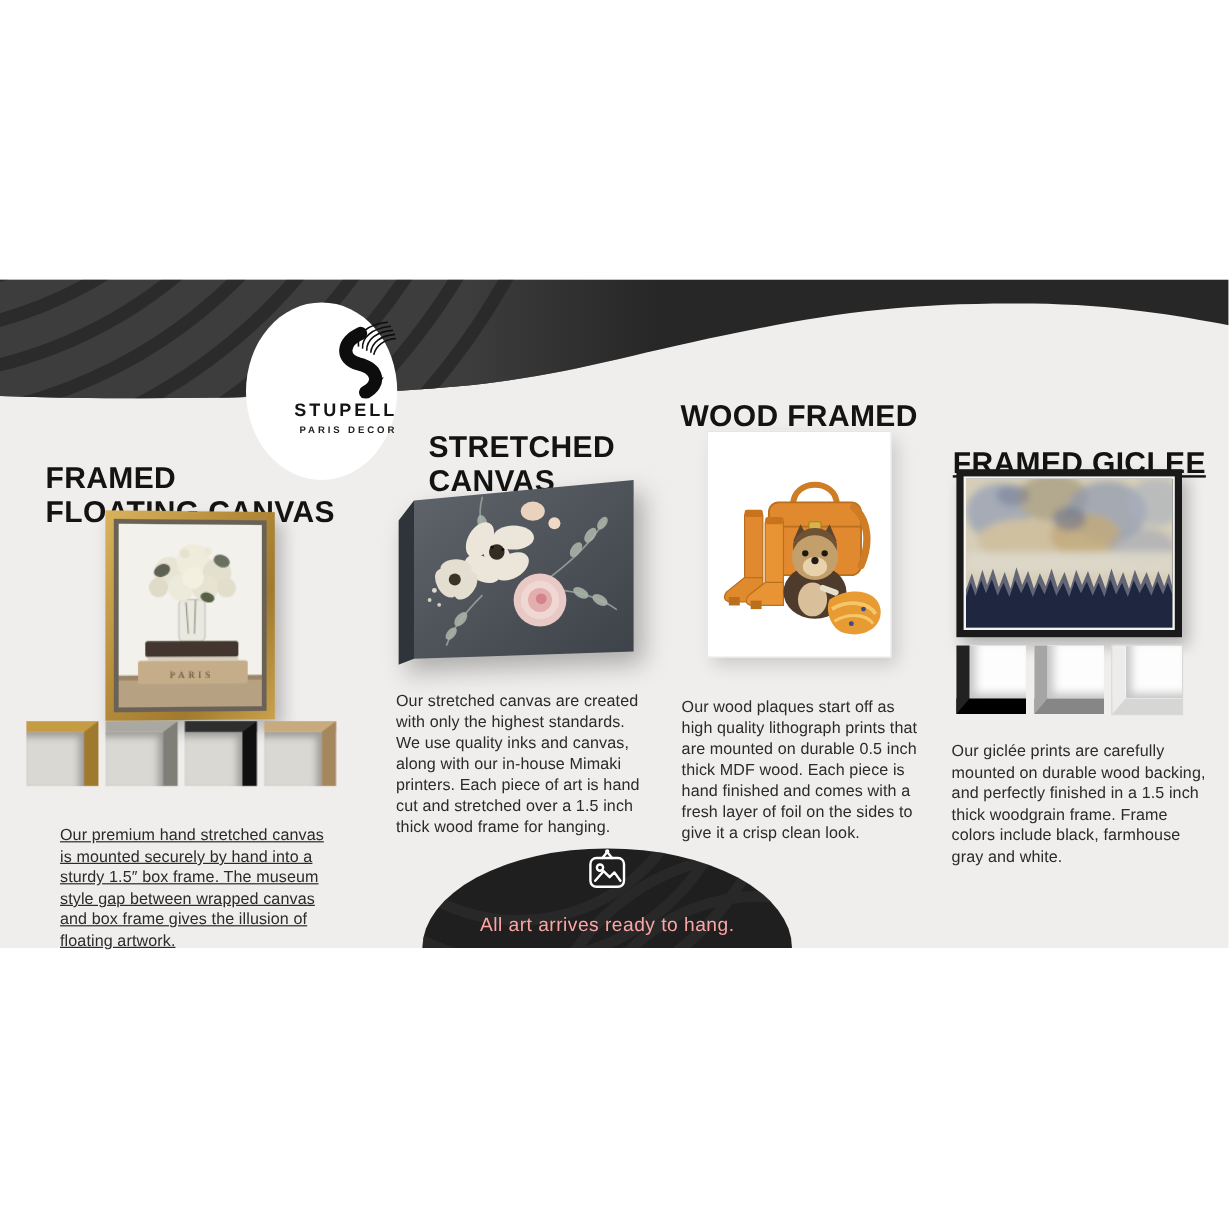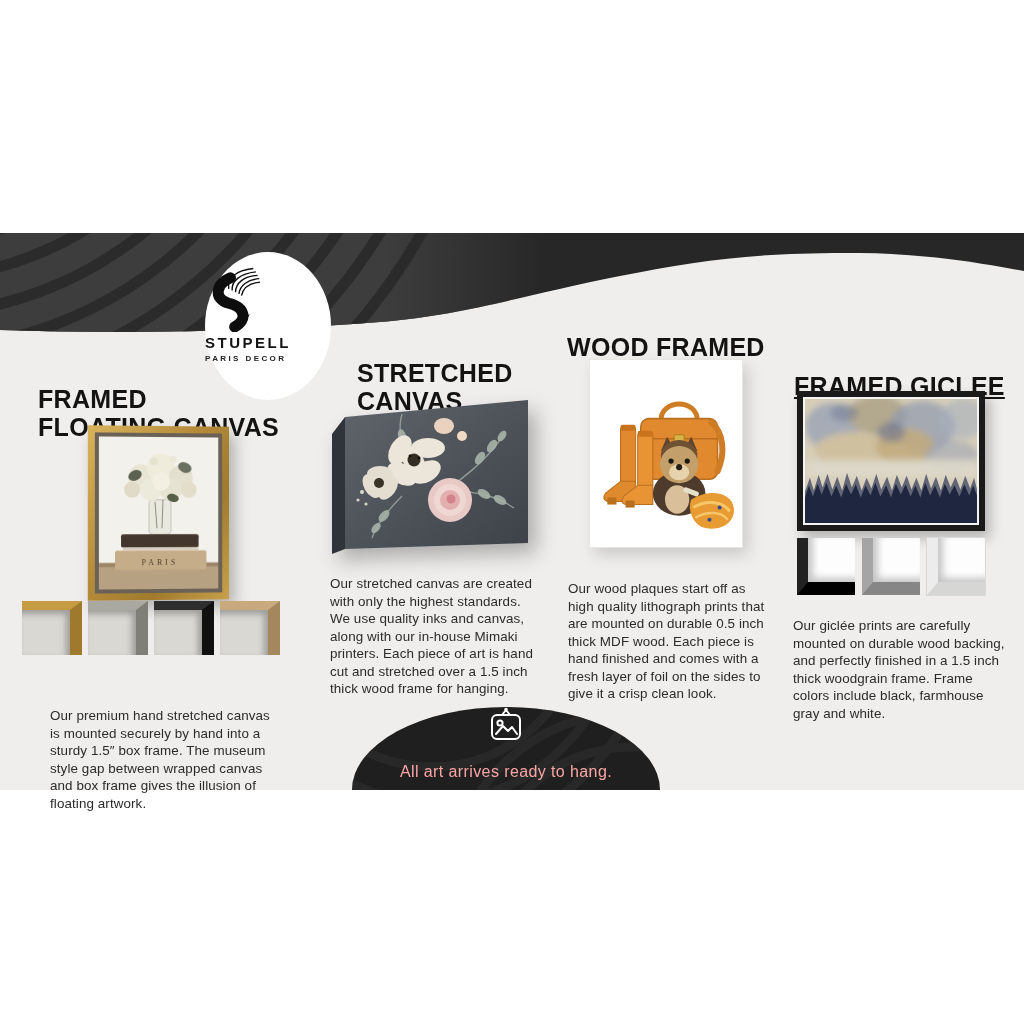--- a/index.html
+++ b/index.html
@@ -10,21 +10,21 @@
   }
   
   .panel{position:absolute;left:0;top:233px;width:1024px;height:557px;background:#efeeec;}
   .top-wave{position:absolute;left:0;top:233px;width:1024px;height:108px;display:block;}
   .bottom-band{position:absolute;left:0;top:790px;width:1024px;height:234px;background:#ffffff;}
 
   
   .logo{
     position:absolute;left:205px;top:252px;width:126px;height:148px;
     background:#ffffff;border-radius:50%;z-index:5;
-    display:flex;flex-direction:column;align-items:flex-start;justify-content:flex-start;
+    display:flex;flex-direction:column;align-items:flex-end;justify-content:flex-start;
   }
   .logo svg{margin-top:14px;}
   .brand-name{font-size:15px;font-weight:700;letter-spacing:2.5px;color:#141414;margin-top:2px;}
   .brand-tagline{font-size:8px;font-weight:700;letter-spacing:2.4px;color:#222;margin-top:3px;}
 
   
   .h1{position:absolute;font-weight:700;color:#131313;font-size:25px;line-height:1.14;letter-spacing:.3px;z-index:4;}
   .desc{position:absolute;font-size:13.4px;line-height:1.3;color:#2b2b2b;z-index:4;letter-spacing:.1px;}
 
   
@@ -174,21 +174,21 @@
       </div>
     </div>
 
     <div class="sw-row1">
       <div class="sw gold"></div>
       <div class="sw silver"></div>
       <div class="sw black"></div>
       <div class="sw tan"></div>
     </div>
 
-    <p class="desc" style="left:50px;top:694px;width:222px;">Our premium hand stretched canvas is mounted securely by hand into a sturdy 1.5″ box frame. The museum style gap between wrapped canvas and box frame gives the illusion of floating artwork.</p>
+    <p class="desc" style="left:50px;top:674px;width:222px;text-decoration:underline;">Our premium hand stretched canvas is mounted securely by hand into a sturdy 1.5″ box frame. The museum style gap between wrapped canvas and box frame gives the illusion of floating artwork.</p>
   </section>
 
   <section>
     <h2 class="h1" style="left:357px;top:338px;width:200px;">
       <span>STRETCHED</span><br>
       <span>CANVAS</span>
     </h2>
 
     <div class="stretched">
       <svg width="198" height="162" viewBox="0 0 198 162">

